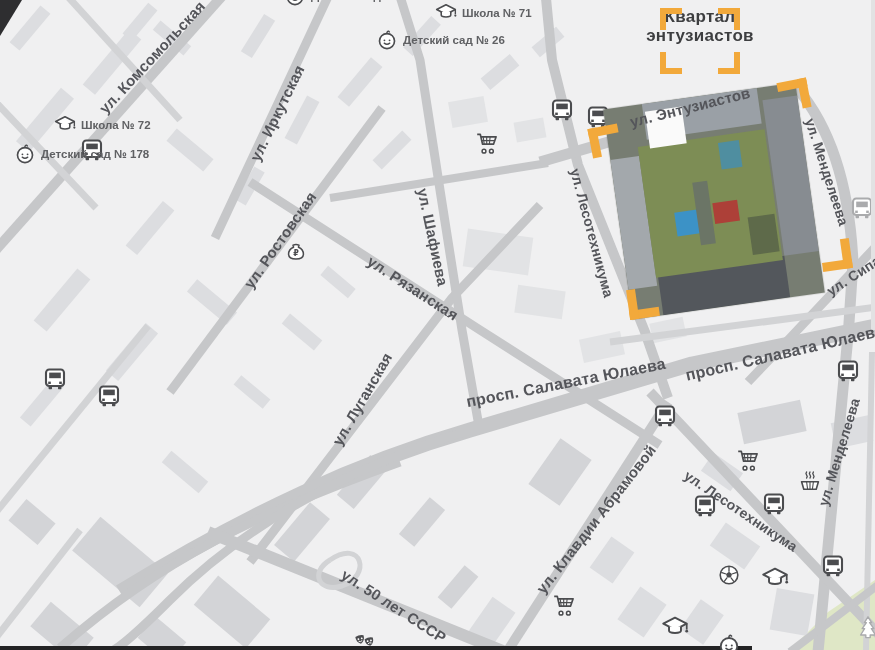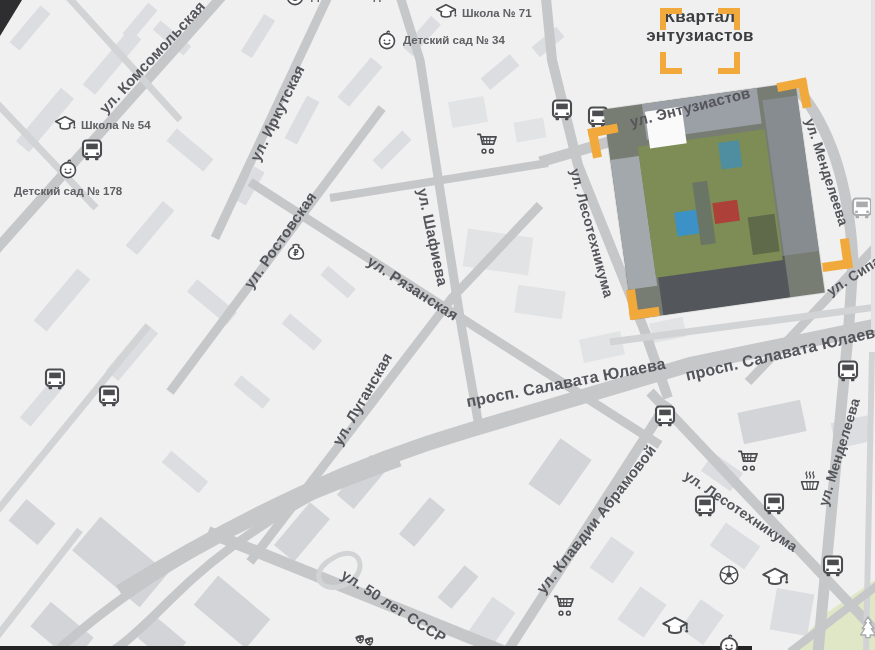--- a/index.html
+++ b/index.html
@@ -301,23 +301,23 @@
     <div class="street-label" style="font-size: 15px; left: 394px; top: 606px; transform: translate(-50%, -50%) rotate(33deg);">ул. 50 лет СССР</div>
     <div class="poi" style="left: 54px; top: 114px;">
       <svg width="22" height="22" viewBox="0 0 24 24">
         <g>
           <path d="M12 3 L1.8 8.2 L12 13.4 L22.2 8.2 Z" fill="#fff" stroke="#4b4c4f" stroke-width="1.7" stroke-linejoin="round"></path>
     <path d="M6.8 10.8 v3.4 c0 1.2 2.3 2.1 5.2 2.1 s5.2 -0.9 5.2 -2.1 v-3.4" fill="#fff" stroke="#4b4c4f" stroke-width="1.7"></path>
     <path d="M22.2 8.2 v5.2" stroke="#4b4c4f" stroke-width="1.5"></path>
           <circle cx="22.2" cy="14.8" r="1.2" fill="#4b4c4f"></circle>
         </g>
       </svg>
-      <span>Школа № 54</span>
-    </div>
-    <div class="poi" style="left: 14px; top: 158px; flex-direction: column;">
+      <span>Школа № 72</span>
+    </div>
+    <div class="poi" style="left: 14px; top: 143px;">
       <svg width="22" height="22" viewBox="0 0 24 24">
         <g>
           <circle cx="12" cy="13.2" r="8.2" fill="#fff" stroke="#4b4c4f" stroke-width="1.8"></circle>
     <path d="M12 5 c-0.6 -2.6 1.8 -3.4 2.6 -1.8" fill="none" stroke="#4b4c4f" stroke-width="1.5" stroke-linecap="round"></path>
     <circle cx="9.2" cy="12.4" r="1" fill="#4b4c4f"></circle>
           <circle cx="14.8" cy="12.4" r="1" fill="#4b4c4f"></circle>
     <path d="M9 15.4 q3 2.6 6 0" fill="none" stroke="#4b4c4f" stroke-width="1.5" stroke-linecap="round"></path>
         </g>
       </svg>
       <span>Детский сад № 178</span>
@@ -336,21 +336,21 @@
     <div class="poi" style="left: 376px; top: 29px;">
       <svg width="22" height="22" viewBox="0 0 24 24">
         <g>
           <circle cx="12" cy="13.2" r="8.2" fill="#fff" stroke="#4b4c4f" stroke-width="1.8"></circle>
     <path d="M12 5 c-0.6 -2.6 1.8 -3.4 2.6 -1.8" fill="none" stroke="#4b4c4f" stroke-width="1.5" stroke-linecap="round"></path>
     <circle cx="9.2" cy="12.4" r="1" fill="#4b4c4f"></circle>
           <circle cx="14.8" cy="12.4" r="1" fill="#4b4c4f"></circle>
     <path d="M9 15.4 q3 2.6 6 0" fill="none" stroke="#4b4c4f" stroke-width="1.5" stroke-linecap="round"></path>
         </g>
       </svg>
-      <span>Детский сад № 34</span>
+      <span>Детский сад № 26</span>
     </div>
     <div class="poi" style="left: 284px; top: -15px;">
       <svg width="22" height="22" viewBox="0 0 24 24">
         <g>
           <circle cx="12" cy="13.2" r="8.2" fill="#fff" stroke="#4b4c4f" stroke-width="1.8"></circle>
     <path d="M12 5 c-0.6 -2.6 1.8 -3.4 2.6 -1.8" fill="none" stroke="#4b4c4f" stroke-width="1.5" stroke-linecap="round"></path>
     <circle cx="9.2" cy="12.4" r="1" fill="#4b4c4f"></circle>
           <circle cx="14.8" cy="12.4" r="1" fill="#4b4c4f"></circle>
     <path d="M9 15.4 q3 2.6 6 0" fill="none" stroke="#4b4c4f" stroke-width="1.5" stroke-linecap="round"></path>
         </g>

